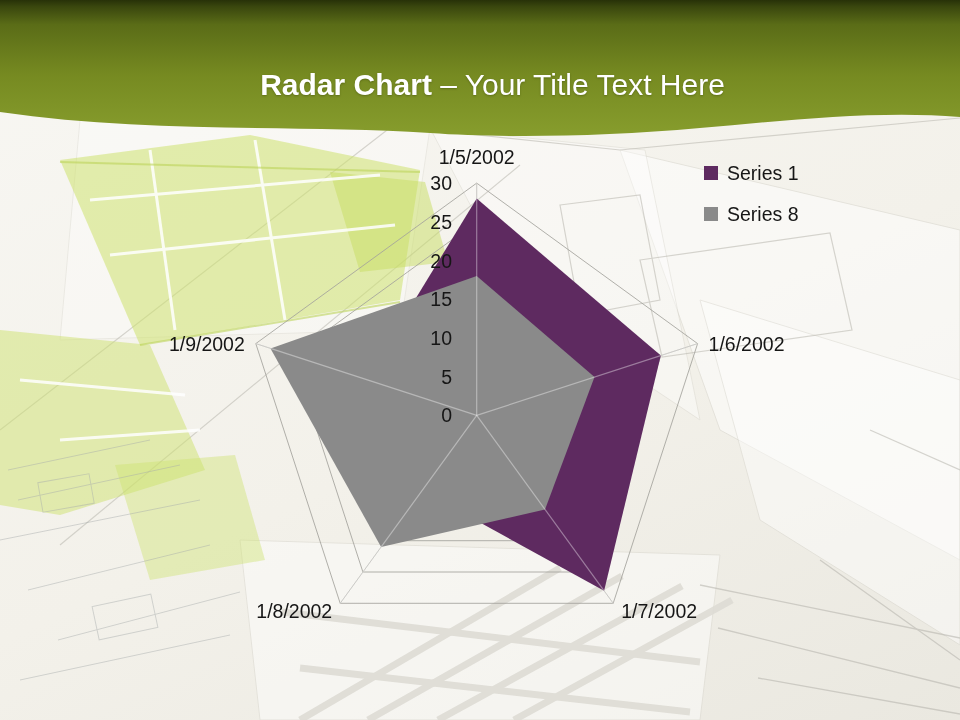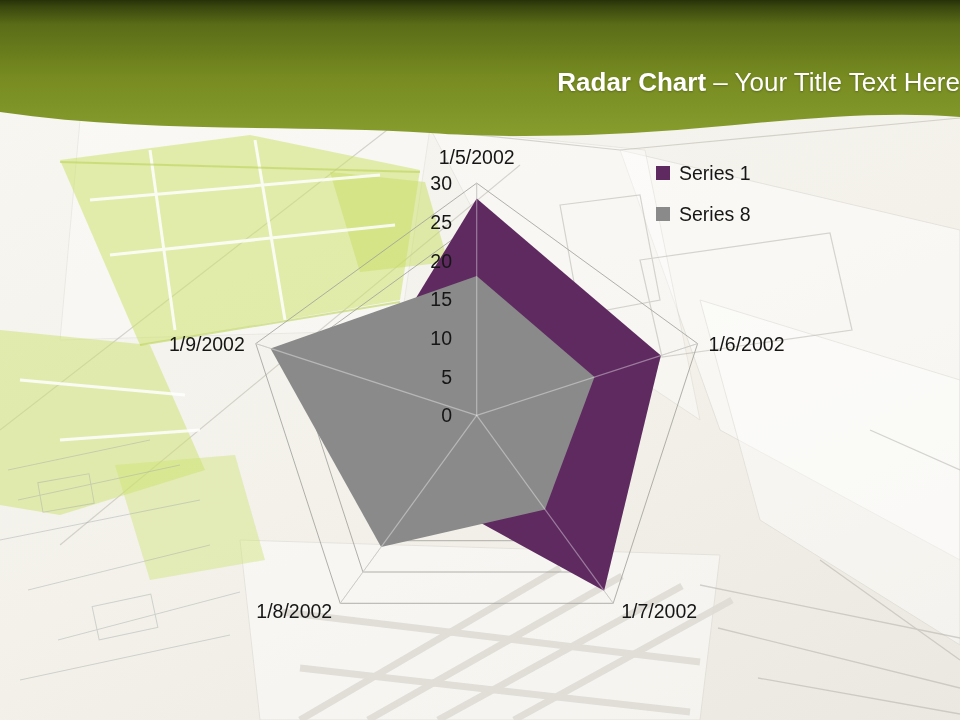--- a/index.html
+++ b/index.html
@@ -3,30 +3,30 @@
 <meta charset="utf-8">
 <style>
   html,body{margin:0;padding:0;background:#d8d8d8;}
   .slide{
     position:relative;width:960px;height:720px;overflow:hidden;
     background:linear-gradient(155deg,#f8f7f3 0%,#f3f1ea 55%,#eae8e0 100%);
     font-family:"Liberation Sans",sans-serif;
   }
   svg.layer{position:absolute;left:0;top:0;width:960px;height:720px;display:block;}
   .title{
-    position:absolute;left:0;right:0;top:69px;text-align:right;
-    color:#ffffff;font-size:26px;line-height:1.05;
+    position:absolute;left:0;right:0;top:69px;text-align:center;
+    color:#ffffff;font-size:30px;line-height:1.05;
     text-shadow:0 1px 2px rgba(40,50,5,.35);
     white-space:pre;
     padding-left:25px;
   }
   .title .bold{font-weight:700;}
   .title .rest{font-weight:400;}
   .legend{position:absolute;left:656px;top:161px;}
-  .legend-row{display:flex;align-items:flex-start;margin-bottom:17px;}
+  .legend-row{display:flex;align-items:flex-start;margin-bottom:17px;margin-left:48px;}
   .swatch{width:14px;height:14px;margin:5px 9px 0 0;flex:0 0 auto;}
   .legend-label{font-size:19.5px;color:#161616;line-height:24px;}
 </style>
 </head>
 <body>
 
 <div class="slide">
 
   <svg class="layer" viewBox="0 0 960 720" aria-hidden="true">
     <defs>

